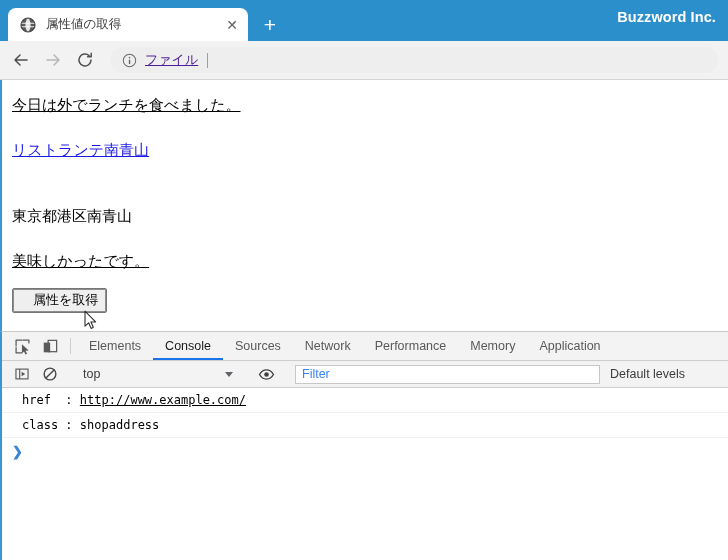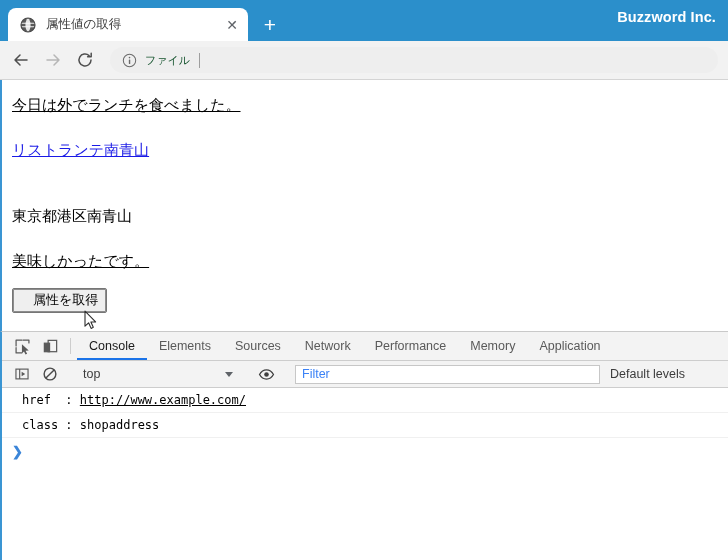--- a/index.html
+++ b/index.html
@@ -119,23 +119,24 @@
     border-radius: 13px;
     margin-left: 8px;
     margin-right: 4px;
     display: flex;
     align-items: center;
     padding: 0 12px;
     box-sizing: border-box;
   }
   .omnibox-icon { flex: none; margin-right: 8px; display: block; }
   .omnibox-text {
-    font-size: 11px;
-    color: #14532d;
+    font-size: 13px;
+    color: #4c1d95;
     white-space: nowrap;
+    text-decoration: underline;
   }
   .omnibox-sep {
     margin-left: 9px;
     width: 1px;
     height: 15px;
     background: #9e9e9e;
   }
 
   
   .viewport {
@@ -404,22 +405,22 @@
         </svg>
       </div>
       <div class="dt-icon-btn">
         <svg width="17" height="17" viewBox="0 0 18 18">
           <rect x="6.5" y="2.5" width="9" height="12" fill="none" stroke="#5a5a5a" stroke-width="1.3"></rect>
           <rect x="2.5" y="5.5" width="5.5" height="9" fill="#5a5a5a"></rect>
           <rect x="2.5" y="5.5" width="5.5" height="9" fill="none" stroke="#5a5a5a" stroke-width="1.3"></rect>
         </svg>
       </div>
       <div class="dt-divider"></div>
+      <div class="dt-tab">Elements</div>
       <div class="dt-tab active">Console</div>
-      <div class="dt-tab">Elements</div>
       <div class="dt-tab">Sources</div>
       <div class="dt-tab">Network</div>
       <div class="dt-tab">Performance</div>
       <div class="dt-tab">Memory</div>
       <div class="dt-tab">Application</div>
     </div>
 
     <div class="dt-toolbar2">
       <div class="dt-icon-btn">
         <svg width="16" height="16" viewBox="0 0 18 18">

